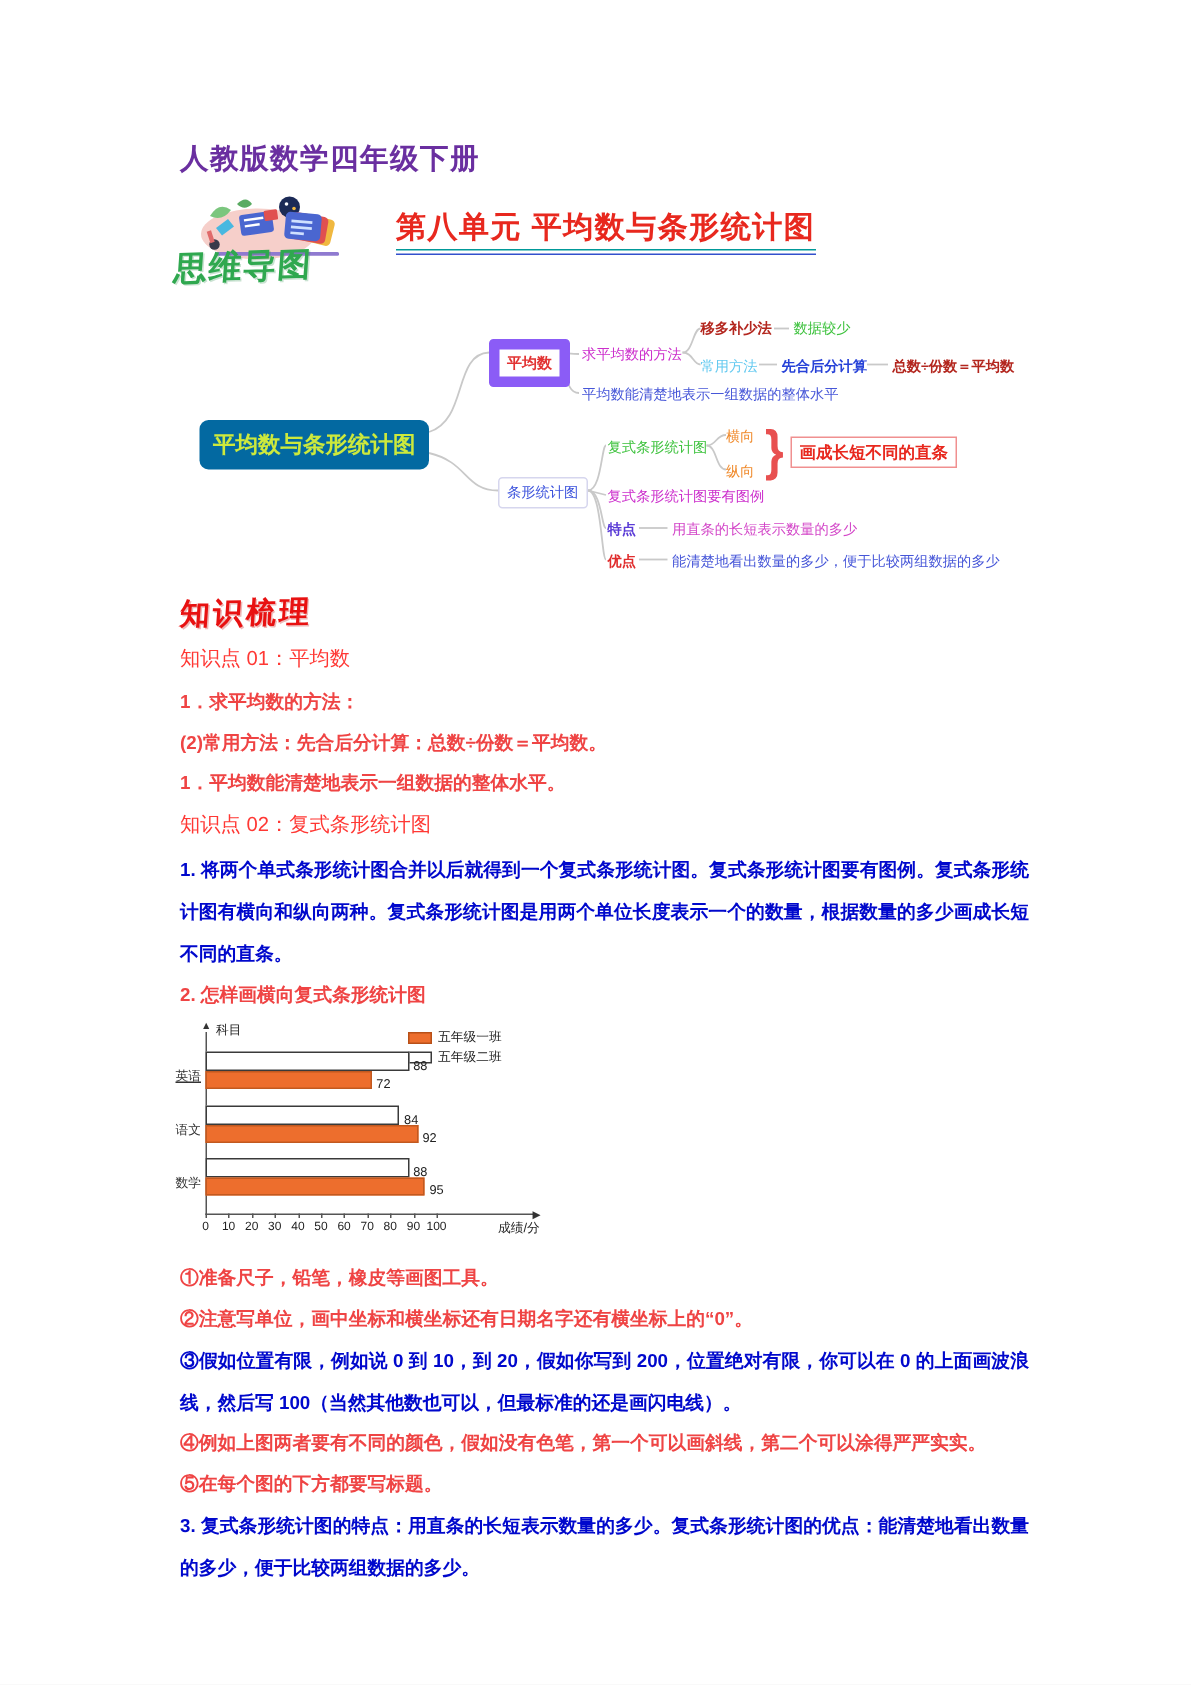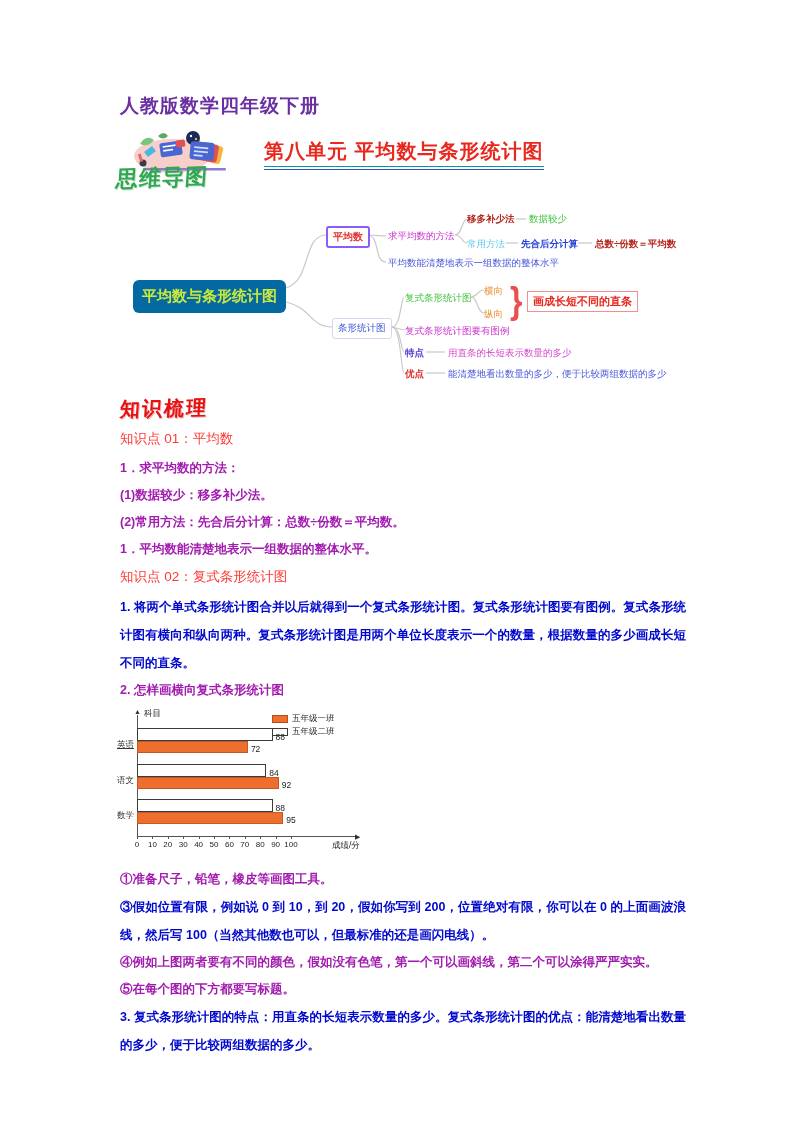--- a/index.html
+++ b/index.html
@@ -13,40 +13,40 @@
   .unit-title { display:inline-block; font-size:20px; font-weight:bold; color:#e8281e; letter-spacing:1px; border-bottom:1px solid #009999; padding-bottom:1px; }
   .badge-illu { position:absolute; left:130px; top:130px; }
   .badge-text { position:absolute; left:116px; top:163px; font-size:22px; font-weight:bold; color:#2fa84f; transform:skewX(-6deg) rotate(-2deg); letter-spacing:1px; text-shadow:1px 1px 0 rgba(40,140,70,.25); }
 
   
   .mindmap { position:absolute; left:120px; top:200px; width:600px; height:196px; }
   .mindmap svg.lines { position:absolute; left:0; top:0; }
   .mm { position:absolute; white-space:nowrap; font-size:9.5px; }
   .mm-root { left:13px; top:80px; background:#0369a1; color:#cde93c; font-size:15px; font-weight:bold; padding:7px 9px; border-radius:6px; }
   .mm-box { background:#fff; border-radius:3px; }
-  .mm-avg { left:206px; top:26px; color:#e23333; font-weight:bold; font-size:10px; border:2px solid #8b5cf6; padding:2px 5px; }
+  .mm-avg { left:206px; top:26px; color:#e23333; font-weight:bold; font-size:10px; border:7px solid #8b5cf6; padding:2px 5px; }
   .mm-bar { left:212px; top:118px; color:#3b52dc; font-size:9.5px; border:1px solid #d6d6ee; padding:3px 5px; }
   .c-magenta { color:#cc2ecc; }
   .c-darkred { color:#b3261e; font-weight:bold; }
   .c-green { color:#3dc23d; }
   .c-cyan { color:#63c9f0; }
   .c-blue { color:#2742d8; font-weight:bold; }
   .c-blueviolet { color:#4656d8; }
   .c-orange { color:#f08a2b; }
   .c-purplebold { color:#5a3bd6; font-weight:bold; }
   .c-pink { color:#d346c8; }
   .c-redbold { color:#e02d2d; font-weight:bold; }
   .mm-brace { left:390px; top:82px; font-size:32px; color:#e85050; font-weight:bold; transform:scaleY(1.15); }
   .mm-drawbox { left:407px; top:91px; color:#e8281e; font-weight:bold; font-size:11px; border:1px solid #f09090; padding:2px 5px; background:#fff; }
 
   
   .content { position:absolute; left:120px; top:396px; width:566px; }
   .k-header { font-size:20px; font-weight:bold; color:#e81111; transform:skewX(-5deg) rotate(-1deg); transform-origin:left; letter-spacing:2px; text-shadow:1px 1px 0 rgba(200,20,20,.3); margin-bottom:7px; }
   .k-point { font-size:13.5px; color:#ff3834; margin:5px 0 7px; }
-  .blue-line { font-size:12.5px; font-weight:bold; color:#a21caf; line-height:27px; }
+  .blue-line { font-size:12.5px; font-weight:bold; color:#ef4444; line-height:27px; }
   .blue-par { font-size:12.5px; font-weight:bold; color:#0008cc; line-height:28px; text-align:justify; }
 
   
   .chart { position:relative; width:345px; height:152px; margin:4px 0 6px; }
   .axis { position:absolute; background:#555; }
   .axis-y { left:17px; top:7px; width:1px; height:122px; }
   .axis-x { left:17px; top:128px; width:219px; height:1px; }
   .arrow { position:absolute; font-size:7px; color:#333; }
   .ax-label { position:absolute; font-size:8.5px; color:#222; }
   .tick-label { position:absolute; font-size:8px; color:#222; width:14px; text-align:center; top:132px; }
@@ -141,21 +141,20 @@
     <span class="mm c-purplebold" style="left:285px;top:147px;">特点</span>
     <span class="mm c-pink" style="left:328px;top:147px;">用直条的长短表示数量的多少</span>
     <span class="mm c-redbold" style="left:285px;top:168px;">优点</span>
     <span class="mm c-blueviolet" style="left:328px;top:168px;">能清楚地看出数量的多少，便于比较两组数据的多少</span>
   </div>
 
   <div class="content">
     <div class="k-header">知识梳理</div>
     <div class="k-point">知识点 01：平均数</div>
     <p class="blue-line">1．求平均数的方法：</p>
-    <p class="blue-line">(1)数据较少：移多补少法。</p>
     <p class="blue-line">(2)常用方法：先合后分计算：总数÷份数＝平均数。</p>
     <p class="blue-line">1．平均数能清楚地表示一组数据的整体水平。</p>
     <div class="k-point">知识点 02：复式条形统计图</div>
     <p class="blue-par">1. 将两个单式条形统计图合并以后就得到一个复式条形统计图。复式条形统计图要有图例。复式条形统计图有横向和纵向两种。复式条形统计图是用两个单位长度表示一个的数量，根据数量的多少画成长短不同的直条。</p>
     <p class="blue-line">2. 怎样画横向复式条形统计图</p>
 
     <div class="chart">
       <span class="arrow" style="left:14px;top:0px;">▲</span>
       <span class="ax-label" style="left:24px;top:0px;">科目</span>
       <div class="axis axis-y"></div>
@@ -205,19 +204,20 @@
         <div class="bar bar-orange" style="top: 69px; width: 141.68px; height: 12px;"></div>
         <div class="bar-value" style="left: 161.68px; top: 72px;">92</div>
         <div class="cat-label" style="top: 102px;">数学</div>
         <div class="bar bar-white" style="top: 91px; width: 135.52px; height: 13px;"></div>
         <div class="bar-value" style="left: 155.52px; top: 95px;">88</div>
         <div class="bar bar-orange" style="top: 104px; width: 146.3px; height: 12px;"></div>
         <div class="bar-value" style="left: 166.3px; top: 107px;">95</div>
       </div>
 
     <p class="blue-line">①准备尺子，铅笔，橡皮等画图工具。</p>
+    <p class="blue-line">②注意写单位，画中坐标和横坐标还有日期名字还有横坐标上的“0”。</p>
     <p class="blue-par">③假如位置有限，例如说 0 到 10，到 20，假如你写到 200，位置绝对有限，你可以在 0 的上面画波浪线，然后写 100（当然其他数也可以，但最标准的还是画闪电线）。</p>
     <p class="blue-line">④例如上图两者要有不同的颜色，假如没有色笔，第一个可以画斜线，第二个可以涂得严严实实。</p>
     <p class="blue-line">⑤在每个图的下方都要写标题。</p>
     <p class="blue-par">3. 复式条形统计图的特点：用直条的长短表示数量的多少。复式条形统计图的优点：能清楚地看出数量的多少，便于比较两组数据的多少。</p>
   </div>
 
 </div>
 
 </body></html>

